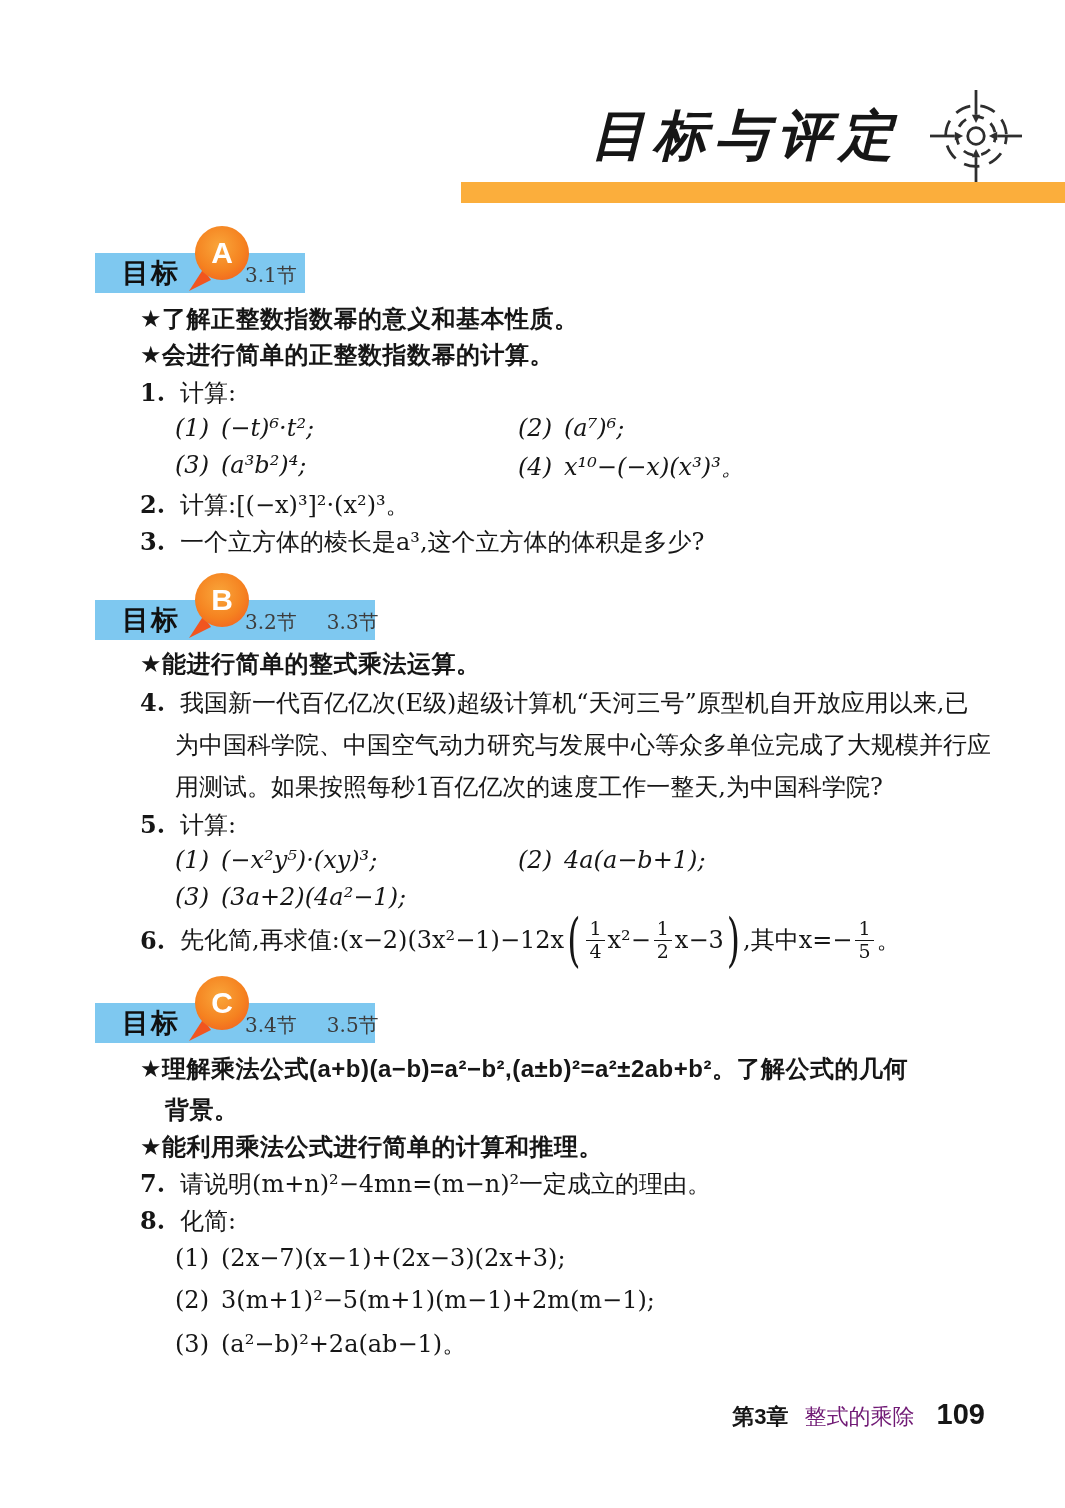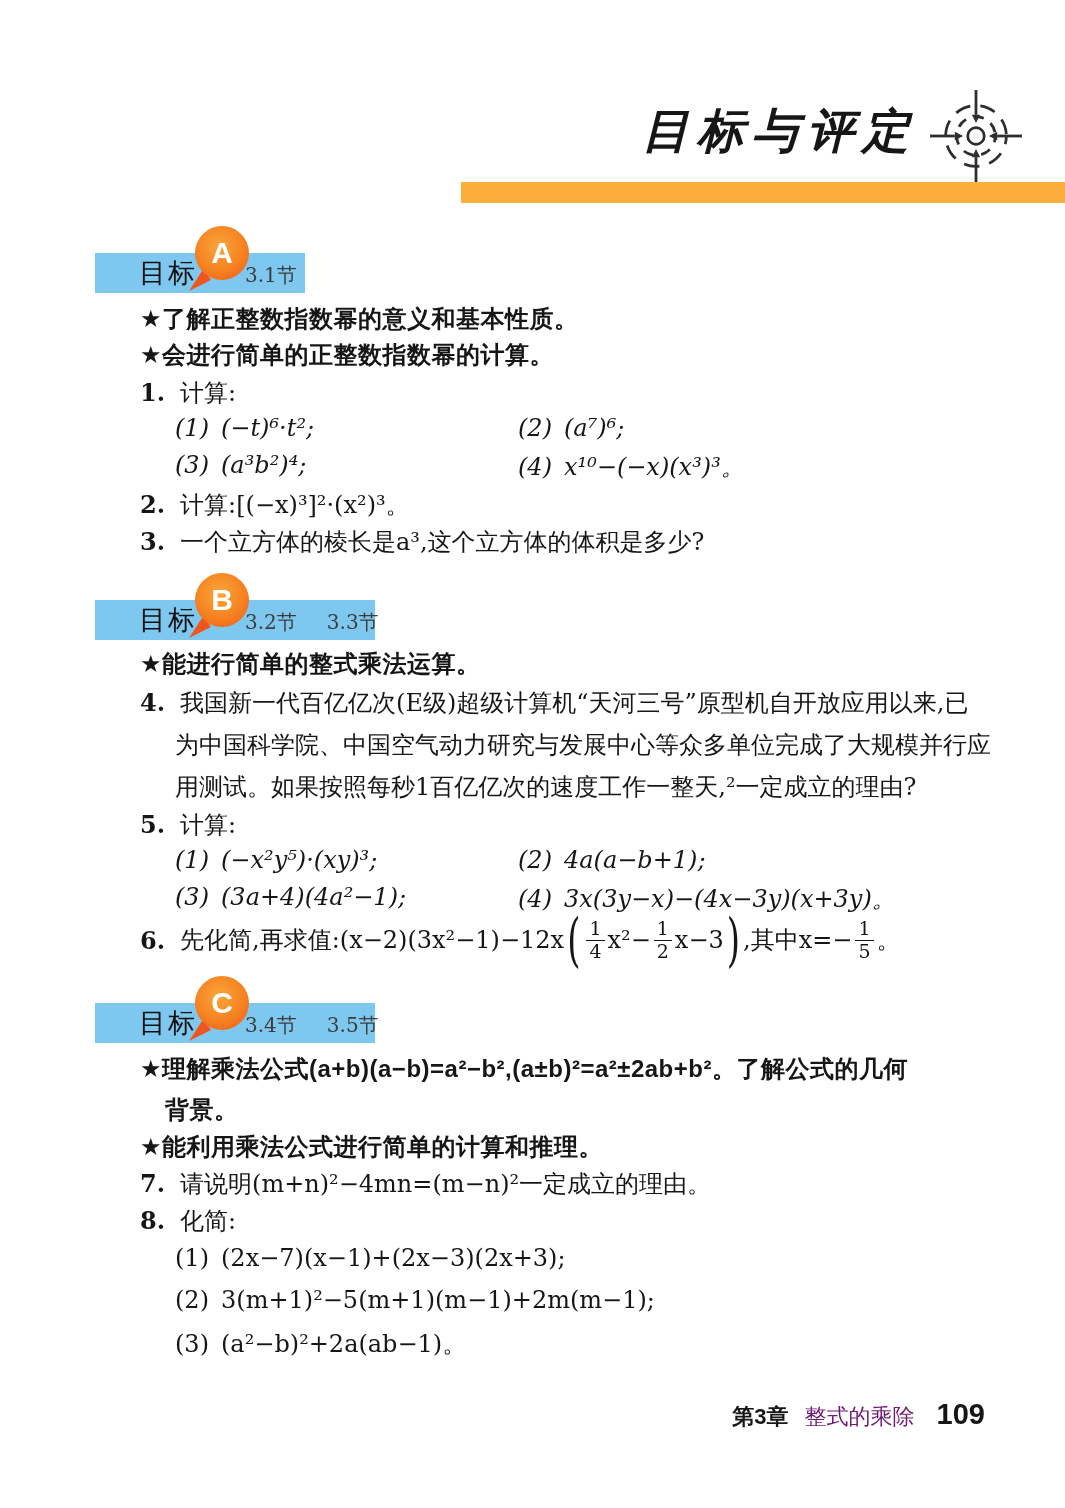--- a/index.html
+++ b/index.html
@@ -10,35 +10,35 @@
   }
   .abs { position:absolute; }
   .line { position:absolute; font-size:24px; white-space:nowrap; }
   .num  { font-weight:700; display:inline-block; margin-right:15px; }
   .star-line {
     position:absolute; font-family:"Liberation Sans","DejaVu Sans",sans-serif;
     font-weight:700; font-size:24px; letter-spacing:0.5px; white-space:nowrap;
   }
   
   #title {
-    position:absolute; top:100px; right:148px;
-    font-size:47px; font-weight:700; font-style:italic;
+    position:absolute; top:100px; right:164px;
+    font-size:54px; font-weight:700; font-style:italic;
     letter-spacing:8px; white-space:nowrap;
   }
   #accent-bar { position:absolute; left:461px; top:182px; width:604px; height:21px; }
   #hdr-icon { position:absolute; left:930px; top:90px; }
   
   .badge { position:absolute; left:95px; height:40px; }
   .badge-bar {
     position:absolute; left:0; top:0; height:40px; width:100%;
     display:flex; align-items:center;
   }
   .badge-label {
     font-family:"Liberation Sans","DejaVu Sans",sans-serif;
-    font-weight:400; font-size:27px; color:#101010; margin-left:44px; letter-spacing:2px;
+    font-weight:700; font-size:27px; color:#101010; margin-left:27px; letter-spacing:2px;
   }
   .badge-tags {
     position:absolute; left:150px; top:0; height:44px;
     display:flex; align-items:center; gap:30px;
     font-size:20px; color:#3c3c3c; white-space:nowrap;
   }
   .bubble {
     position:absolute; left:100px; top:-27px; width:54px; height:54px;
     border-radius:50%; z-index:2;
     display:flex; align-items:center; justify-content:center;
@@ -142,32 +142,31 @@
       <span class="bubble-letter">B</span>
     </div>
   </div>
 
   <div class="star-line" style="left:140px; top:648px;">★能进行简单的整式乘法运算。</div>
 
   <div class="line" style="left:140px; top:687px;text-align:right;">
     <span class="num">4.</span><span>我国新一代百亿亿次(E级)超级计算机“天河三号”原型机自开放应用以来,已</span>
   </div>
   <div class="line" style="left:175px; top:729px;">为中国科学院、中国空气动力研究与发展中心等众多单位完成了大规模并行应</div>
-  <div class="line" style="left:175px; top:771px;">用测试。如果按照每秒1百亿亿次的速度工作一整天,²一定成立的理由?</div>
+  <div class="line" style="left:175px; top:771px;">用测试。如果按照每秒1百亿亿次的速度工作一整天,为中国科学院?</div>
 
   <div class="line" style="left:140px; top:809px;">
     <span class="num">5.</span><span>计算:</span>
   </div>
   <div class="cols" style="top:846px;">
     <span class="c1 itm"><span class="tag">(1)</span><span>(−x²y⁵)·(xy)³;</span></span>
     <span class="itm"><span class="tag">(2)</span><span>4a(a−b+1);</span></span>
   </div>
   <div class="cols" style="top:883px;">
-    <span class="c1 itm"><span class="tag">(3)</span><span>(3a+4)(4a²−1);</span></span>
-    <span class="itm"><span class="tag">(4)</span><span>3x(3y−x)−(4x−3y)(x+3y)。</span></span>
+    <span class="c1 itm"><span class="tag">(3)</span><span>(3a+2)(4a²−1);</span></span>
   </div>
 
   <div id="p6-row">
     <span class="num">6.</span>
     <span>先化简,再求值:(x−2)(3x²−1)−12x</span>
     <span class="bigp">(</span>
     <span class="frac">
         <span class="nume">1</span>
         <span class="den">4</span>
       </span>

